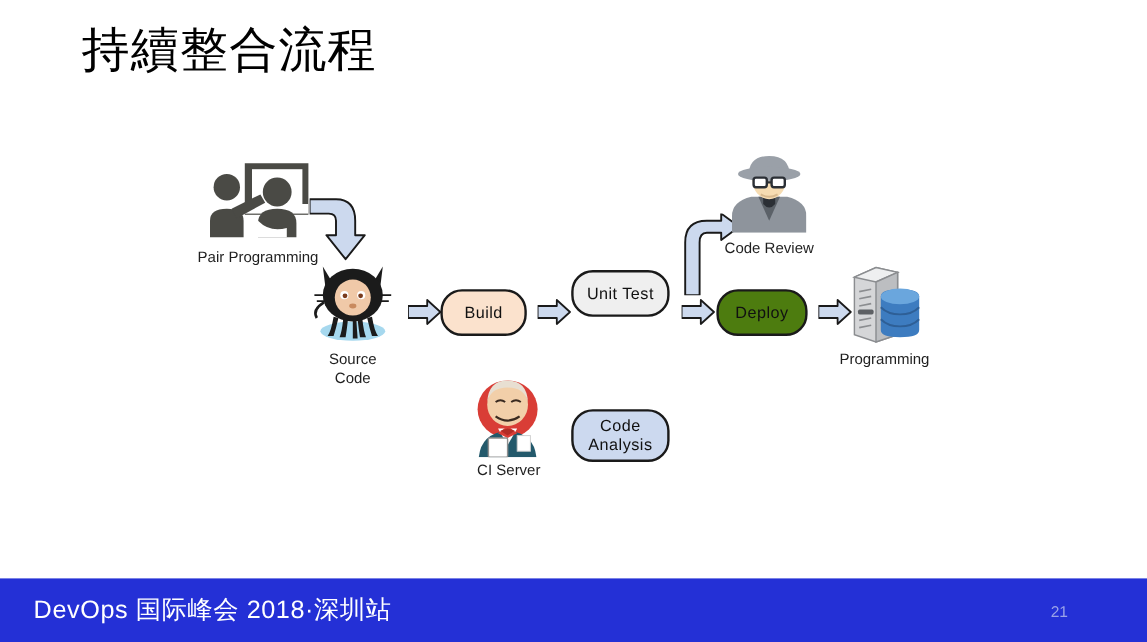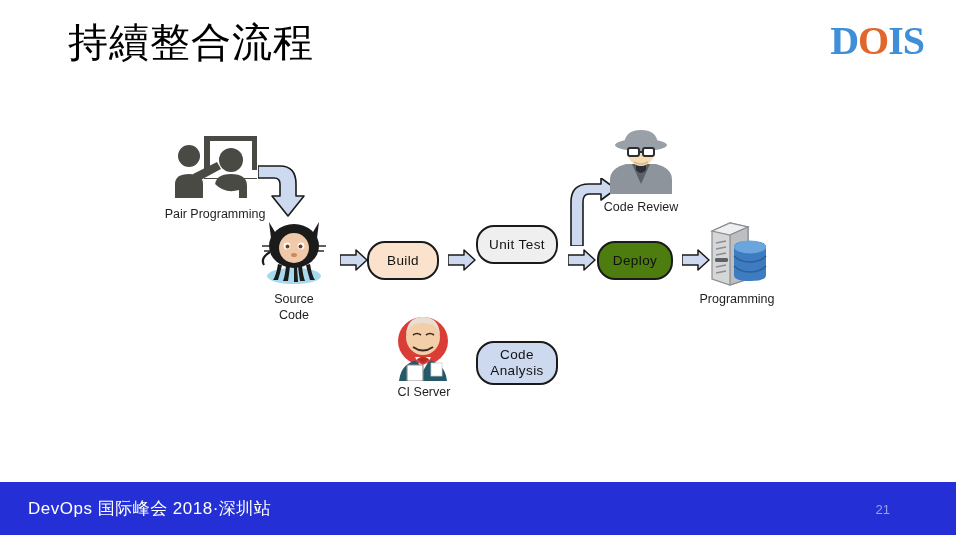--- a/index.html
+++ b/index.html
@@ -50,21 +50,21 @@
     bottom: 0;
     width: 956px;
     height: 53px;
     background: #2430d6;
   }
   #footer-text {
     position: absolute;
     left: 28px;
     top: 14px;
     color: #ffffff;
-    font-size: 17px;
+    font-size: 21px;
     line-height: 26px;
     letter-spacing: 0.5px;
     white-space: nowrap;
   }
   #footer-page {
     position: absolute;
     right: 66px;
     top: 20px;
     color: #9aa2e8;
     font-size: 13px;
@@ -105,23 +105,20 @@
   }
   .iconbox { line-height: 0; }
 </style>
 </head>
 <body>
 
 <div id="slide">
 
   <div id="slide-title">持續整合流程</div>
 
-  <div id="logo">
-    <span class="l-blue">D</span><span class="l-orange">O</span><span class="l-blue">IS</span>
-  </div>
 
   <div class="iconbox" style="left:173px; top:136px;">
     <svg width="84" height="62" viewBox="0 0 84 62" xmlns="http://www.w3.org/2000/svg">
       <rect x="34" y="2" width="48" height="38" fill="none" stroke="#4a4a45" stroke-width="6"></rect>
       <rect x="28" y="34" width="56" height="8" fill="#ffffff"></rect>
       <circle cx="16" cy="20" r="11" fill="#4a4a45"></circle>
       <path d="M2 62 L2 48 Q2 38 16 38 Q30 38 30 48 L30 62 Z" fill="#4a4a45"></path>
       <path d="M20 38 L44 26 L48 33 L24 46 Z" fill="#4a4a45"></path>
       <circle cx="58" cy="24" r="12" fill="#4a4a45"></circle>
       <path d="M42 62 L42 50 Q42 38 58 38 Q74 38 74 50 L74 62 Z" fill="#4a4a45"></path>

